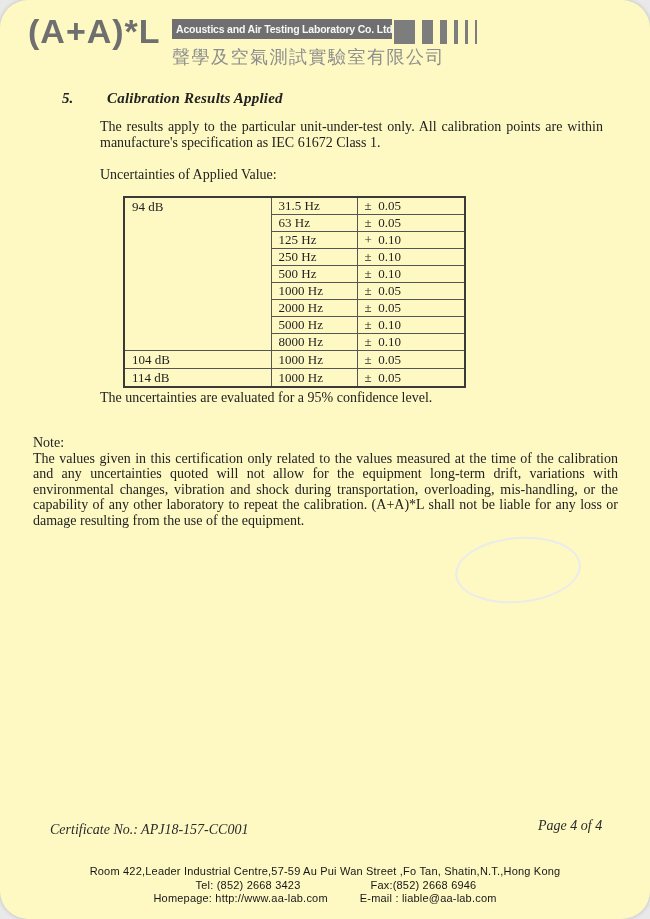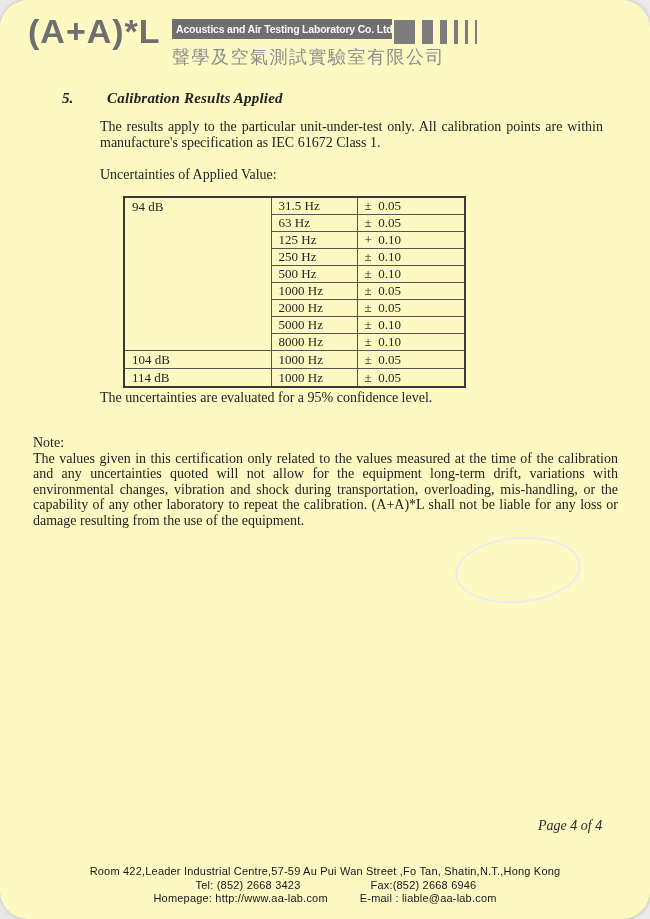--- a/index.html
+++ b/index.html
@@ -170,20 +170,21 @@
 
   <div class="conf">The uncertainties are evaluated for a 95% confidence level.</div>
 
   <div class="note">
     <div class="note-label">Note:</div>
     <div class="note-text">The values given in this certification only related to the values measured at the time of the calibration and any uncertainties quoted will not allow for the equipment long-term drift, variations with environmental changes, vibration and shock during transportation, overloading, mis-handling, or the capability of any other laboratory to repeat the calibration. (A+A)*L shall not be liable for any loss or damage resulting from the use of the equipment.</div>
   </div>
 
   <div class="stamp"></div>
 
+  <div class="cert">Certificate No.: APJ18-157-CC001</div>
   <div class="pageno">Page 4 of 4</div>
 
   <div class="address">
     <div class="addr-row">Room 422,Leader Industrial Centre,57-59 Au Pui Wan Street ,Fo Tan, Shatin,N.T.,Hong Kong</div>
     <div class="addr-row row-telfax">
       <span>Tel: (852) 2668 3423</span>
       <span>Fax:(852) 2668 6946</span>
     </div>
     <div class="addr-row row-webmail">
       <span>Homepage: http://www.aa-lab.com</span>

